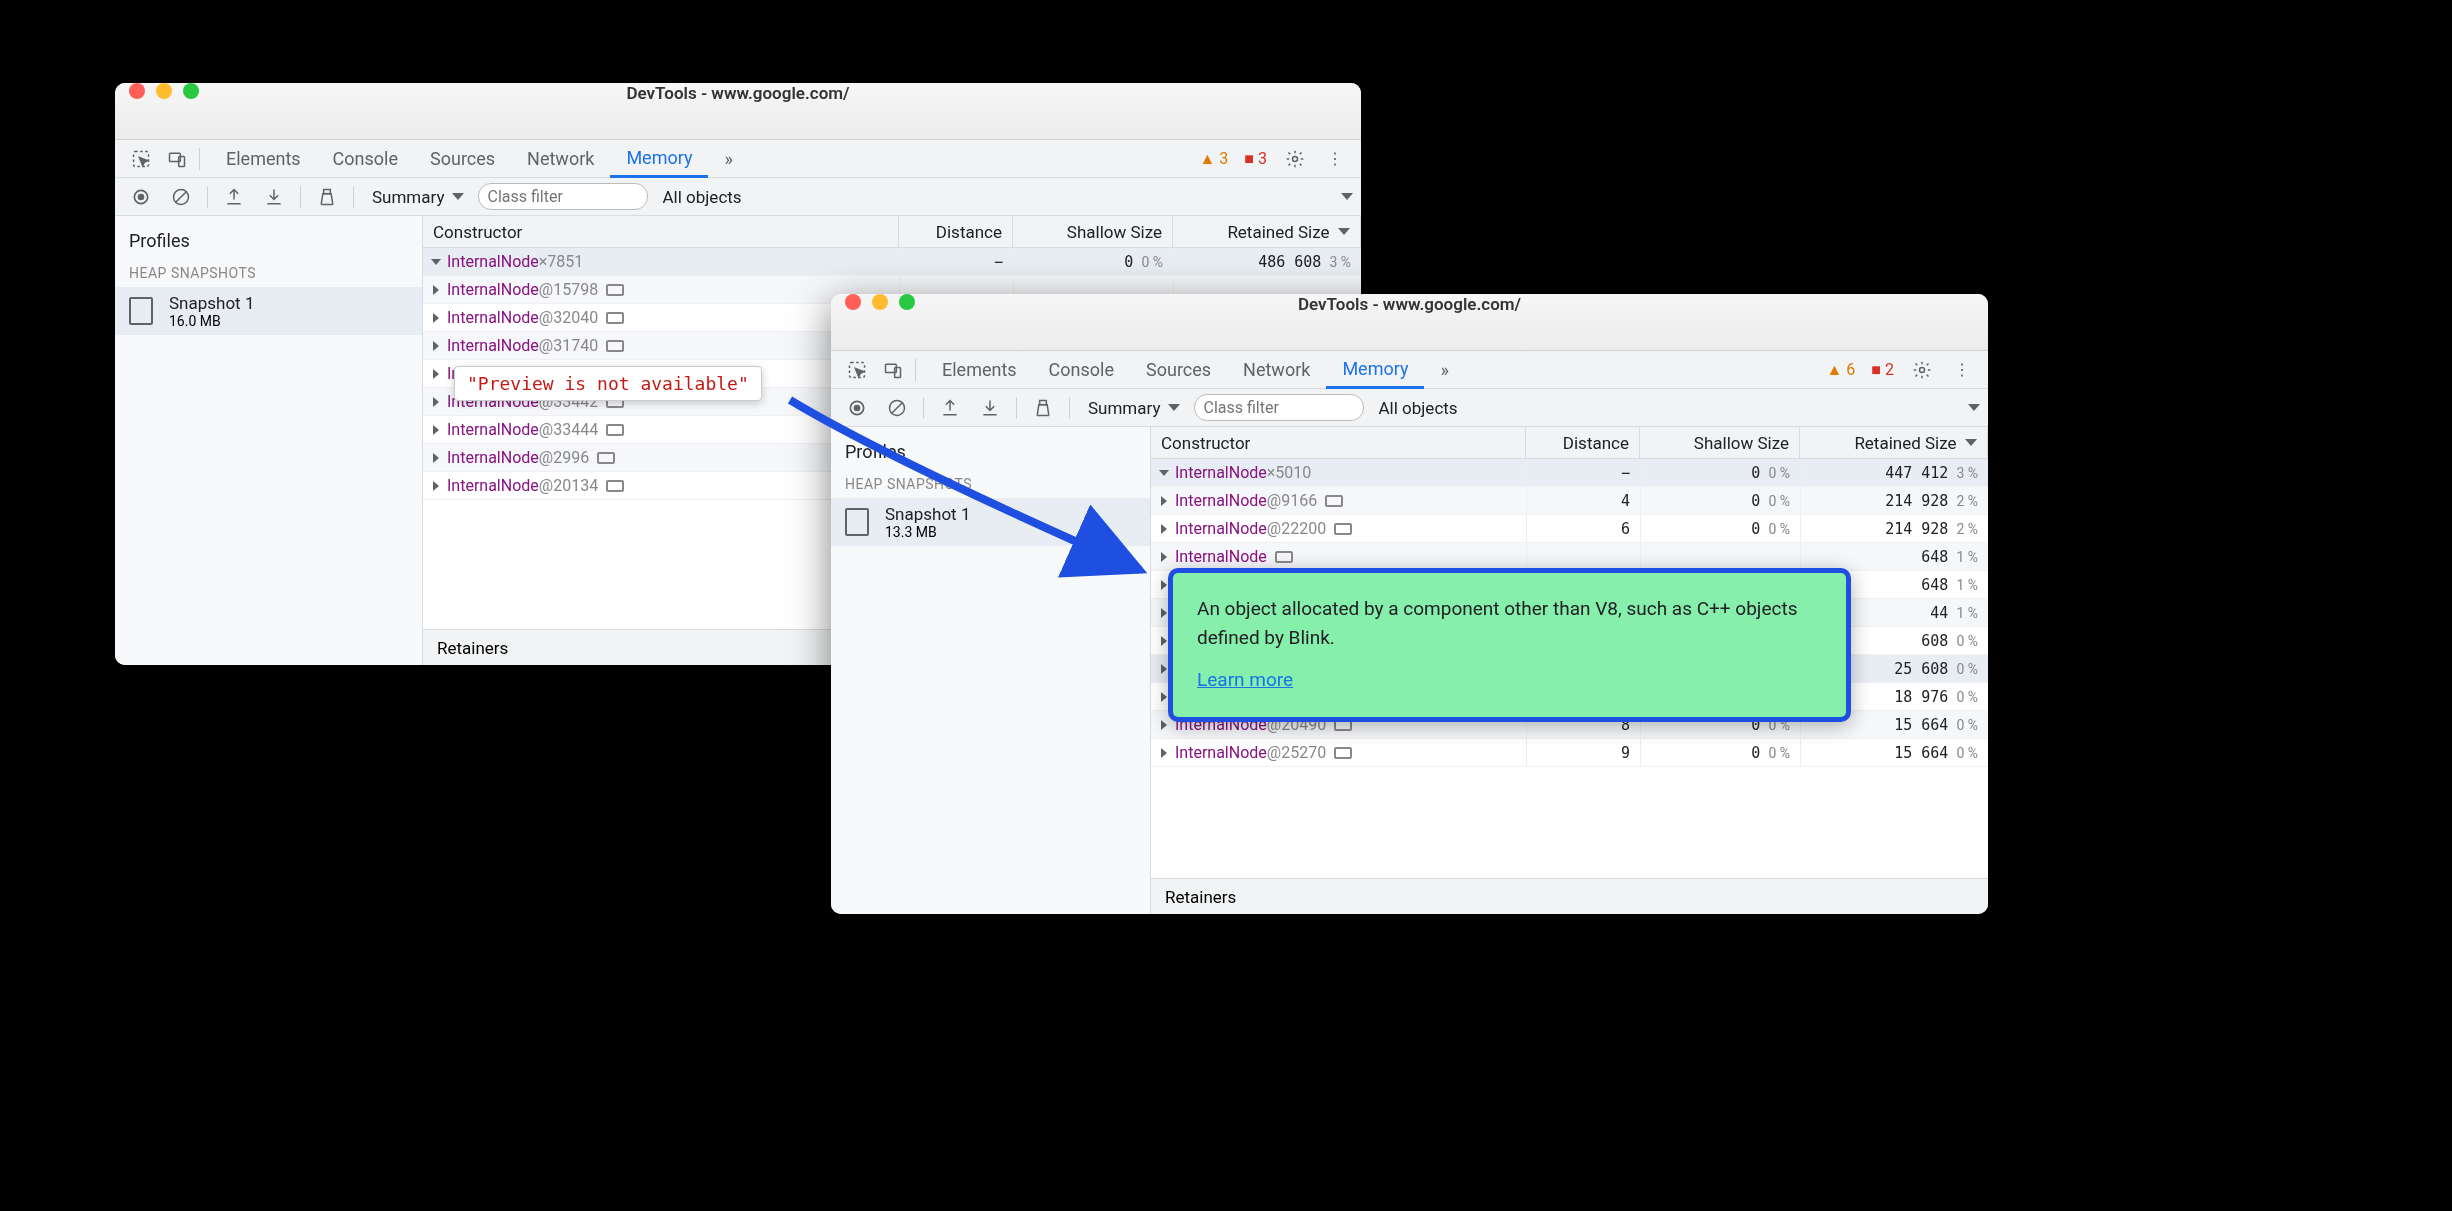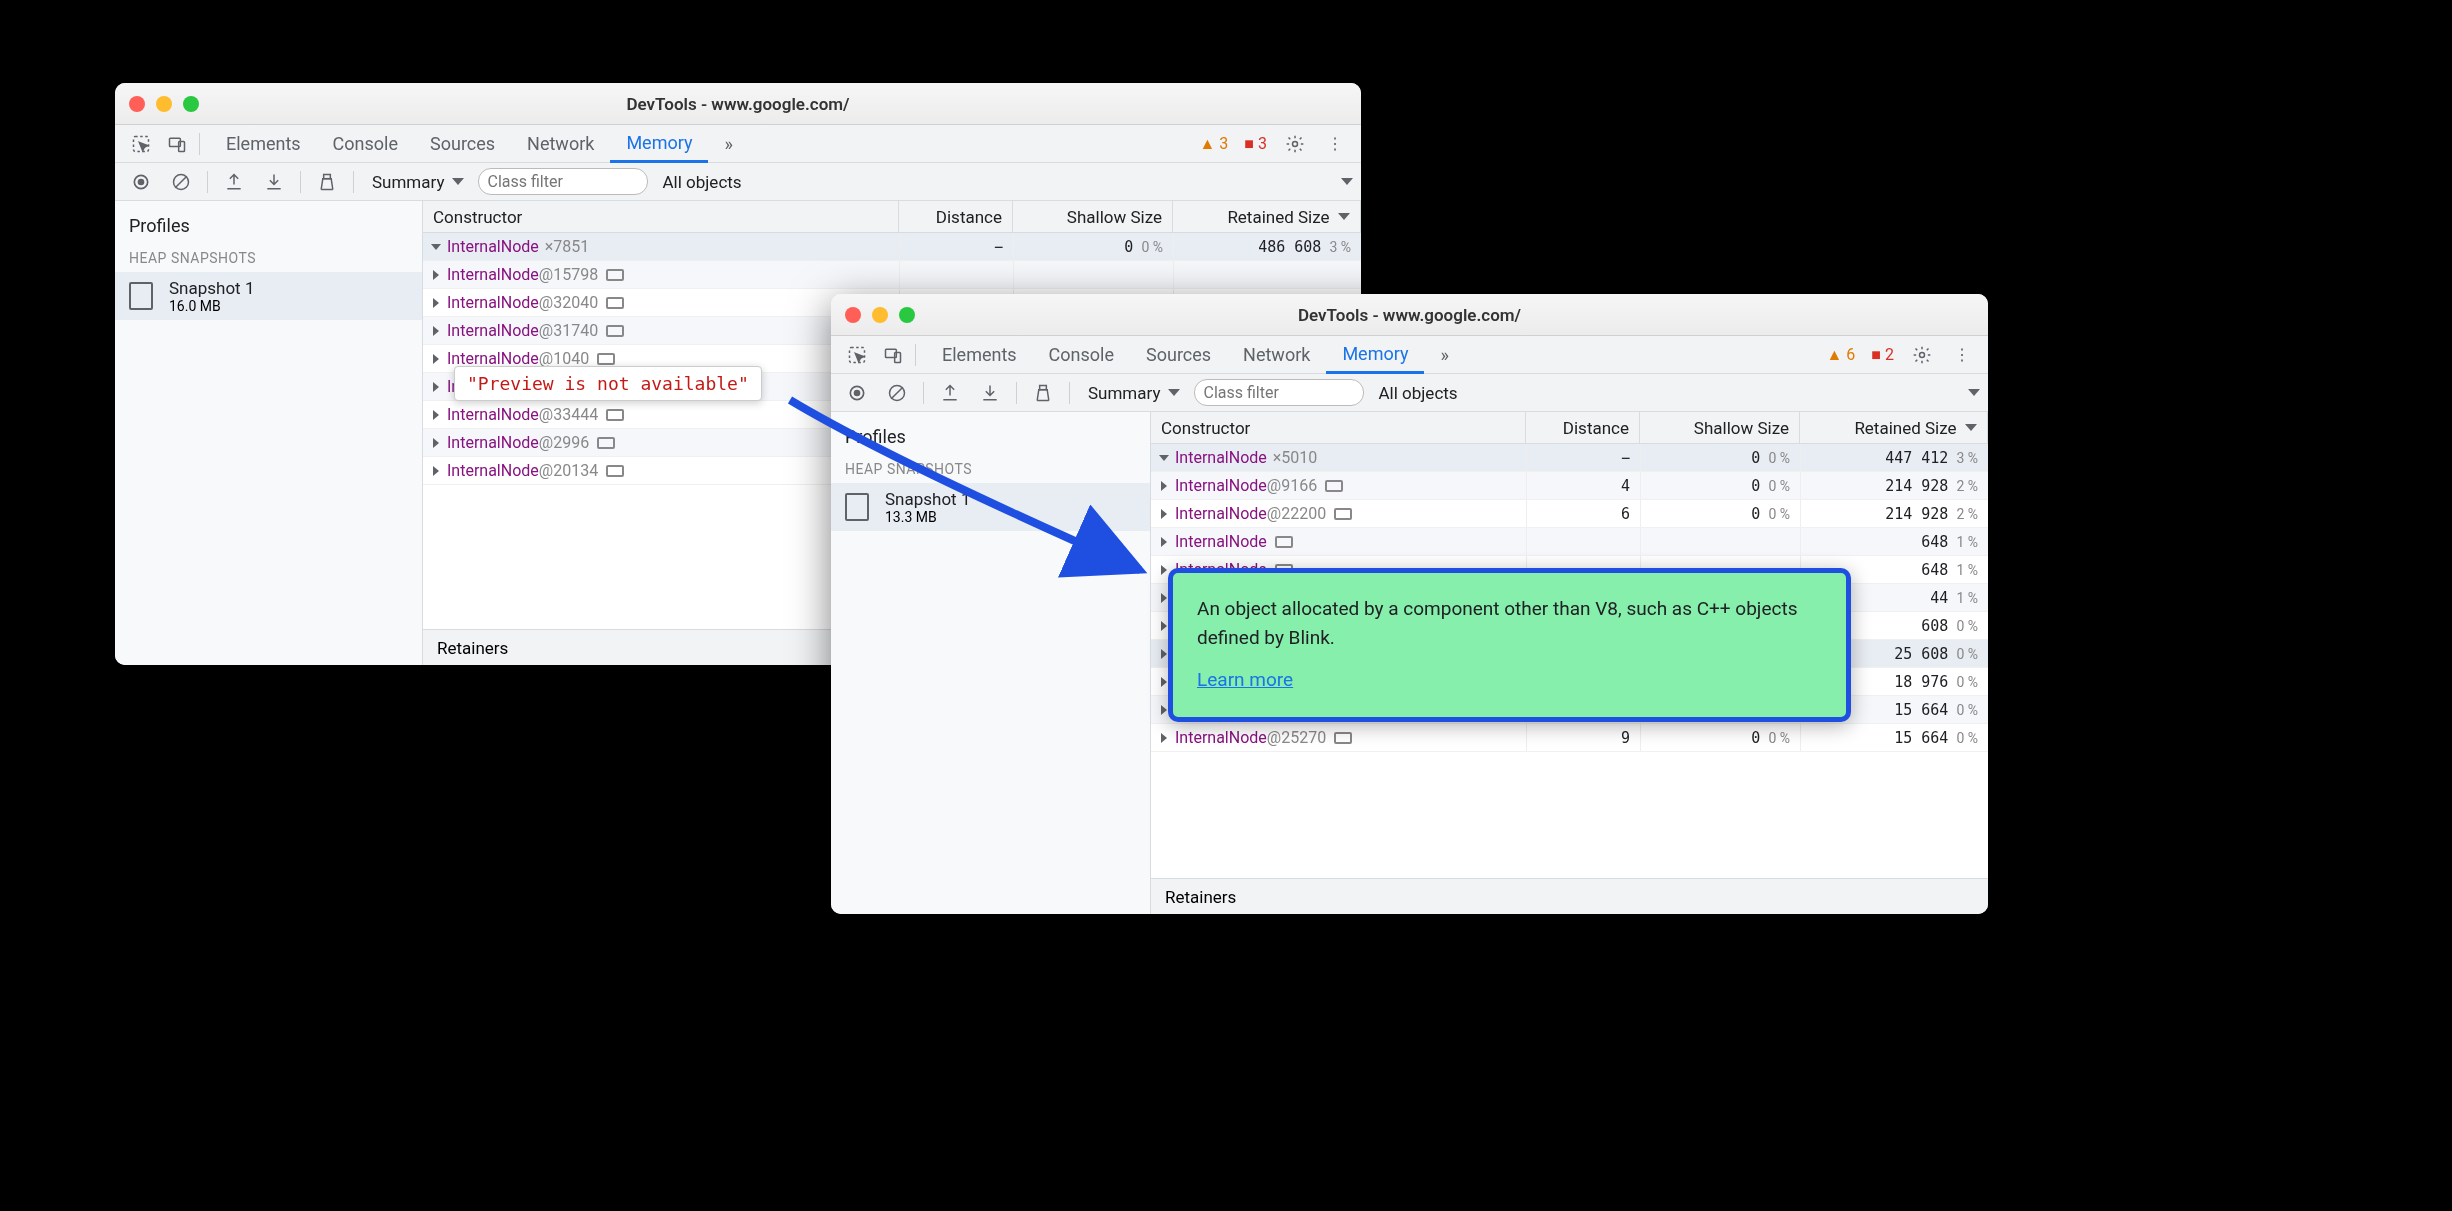--- a/index.html
+++ b/index.html
@@ -1,20 +1,20 @@
 <!DOCTYPE html>
 <html><head>
 <meta charset="utf-8">
 <style>
 *{box-sizing:border-box;margin:0;padding:0;font-family:-apple-system,BlinkMacSystemFont,"Segoe UI",Roboto,sans-serif}
 body{background:#000;width:2452px;height:1211px;position:relative;overflow:hidden}
 .window{position:absolute;background:#fff;border-radius:10px;box-shadow:0 10px 40px rgba(0,0,0,.5);overflow:hidden;display:flex;flex-direction:column}
 .w1{left:115px;top:83px;width:1246px;height:582px}
 .w2{left:831px;top:294px;width:1157px;height:620px}
-.titlebar{height:42px;background:linear-gradient(#f6f6f6,#ececec);border-bottom:1px solid #d0d0d0;display:flex;align-items:center;position:relative}
+.titlebar{height:57px;background:linear-gradient(#f6f6f6,#ececec);border-bottom:1px solid #d0d0d0;display:flex;align-items:flex-start;position:relative}
 .lights{display:flex;gap:11px;margin-left:14px}
 .light{width:16px;height:16px;border-radius:50%}
 .lr{background:#ff5f57}.ly{background:#febc2e}.lg{background:#28c840}
 .title{position:absolute;left:0;right:0;text-align:center;font-size:17px;font-weight:600;color:#333;pointer-events:none}
 .tabbar{height:38px;border-bottom:1px solid #d6dce0;background:#f1f3f4;display:flex;align-items:center;padding:0 8px}
 .ticon{width:36px;height:36px;display:flex;align-items:center;justify-content:center;color:#5f6368;cursor:pointer}
 .tabs{display:flex;gap:0;margin-left:6px}
 .tab{padding:0 16px;height:38px;display:flex;align-items:center;font-size:18px;color:#5f6368;cursor:pointer}
 .tab.active{color:#1a73e8;border-bottom:3px solid #1a73e8}
 .tabright{margin-left:auto;display:flex;align-items:center;gap:4px}
@@ -48,21 +48,21 @@
 .row.selhl{background:#e8ecf3}
 .row > div{display:flex;align-items:center;padding:0 10px}
 .gcell{flex:1;font-family:"Menlo","Consolas",monospace;font-size:16px}
 .row .col-d,.row .col-s,.row .col-r{font-family:"Menlo","Consolas",monospace;font-size:15px;justify-content:flex-end;color:#202124;border-left:1px solid #eee}
 .tri{display:inline-block;width:0;height:0;border-left:6px solid #5f6368;border-top:5px solid transparent;border-bottom:5px solid transparent;margin-right:8px}
 .tri.open{transform:rotate(90deg)}
 .ind1{padding-left:22px}
 .ind2{padding-left:46px}
 .nodename{color:#881280}
 .nodeid{color:#888}
-.nodecount{color:#888;margin-left:6px}
+.nodecount{color:#888;}
 .pill{display:inline-block;width:18px;height:12px;border:2px solid #888;border-radius:2px;margin-left:8px}
 .pct{color:#888;margin-left:8px;font-size:14px}
 .retainers{height:36px;border-top:1px solid #d6dce0;background:#f1f3f4;display:flex;align-items:center;padding:0 14px;font-size:17px}
 .tooltip1{position:absolute;left:454px;top:366px;background:#fff;border:1px solid #ccc;border-radius:4px;padding:6px 12px;font-family:"Menlo","Consolas",monospace;font-size:18px;color:#c41a16;box-shadow:0 2px 8px rgba(0,0,0,.2);z-index:100}
 .tooltip2{position:absolute;left:1168px;top:568px;width:683px;background:#86efac;border:5px solid #1e4fe0;border-radius:10px;padding:22px 24px;font-size:19px;color:#202124;box-shadow:0 4px 20px rgba(0,0,0,.3);z-index:200;line-height:1.5}
 .tooltip2 a{color:#1a73e8;text-decoration:underline;display:inline-block;margin-top:14px}
 .arrow{position:absolute;z-index:150;pointer-events:none}
 svg.icon{width:20px;height:20px;stroke:#5f6368;fill:none;stroke-width:1.8}
 .dd{width:0;height:0;border-left:6px solid transparent;border-right:6px solid transparent;border-top:7px solid #5f6368}
 </style>

